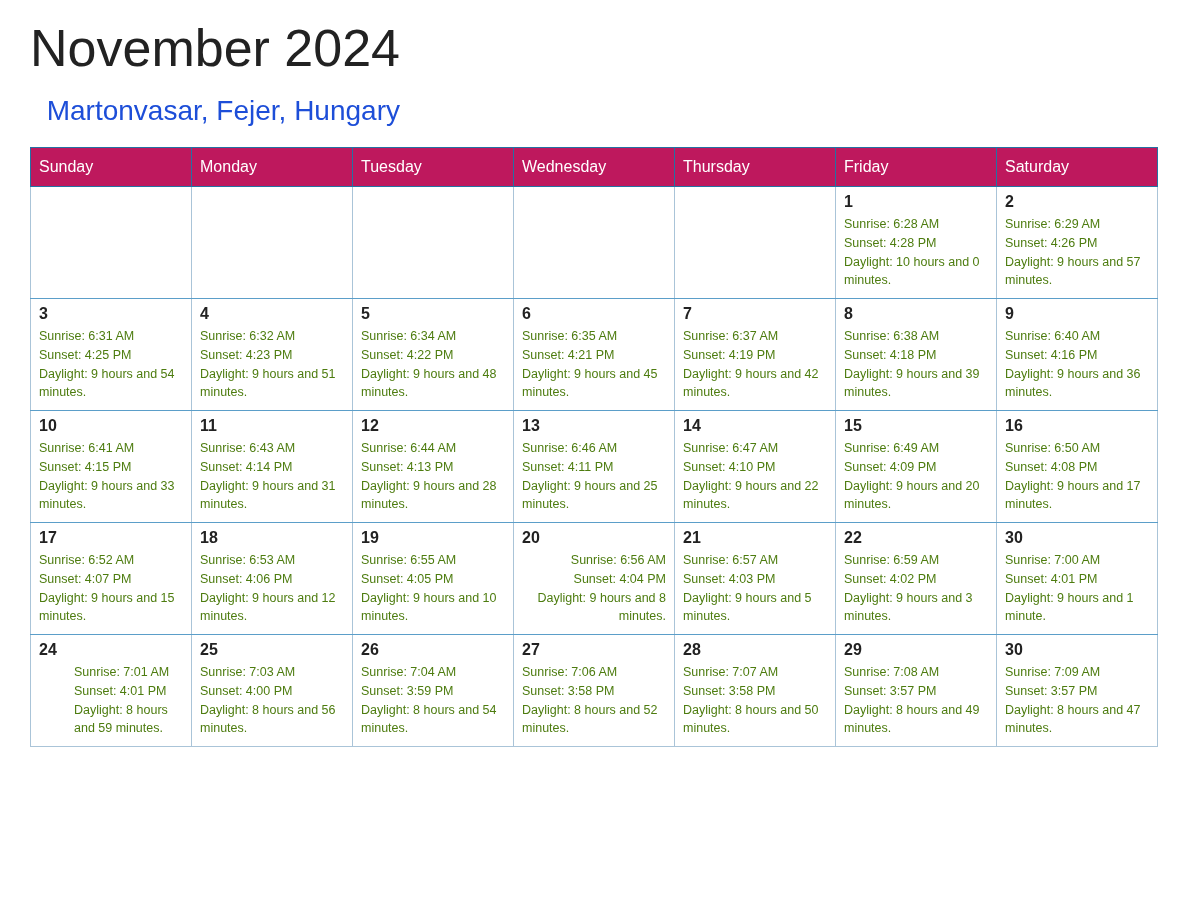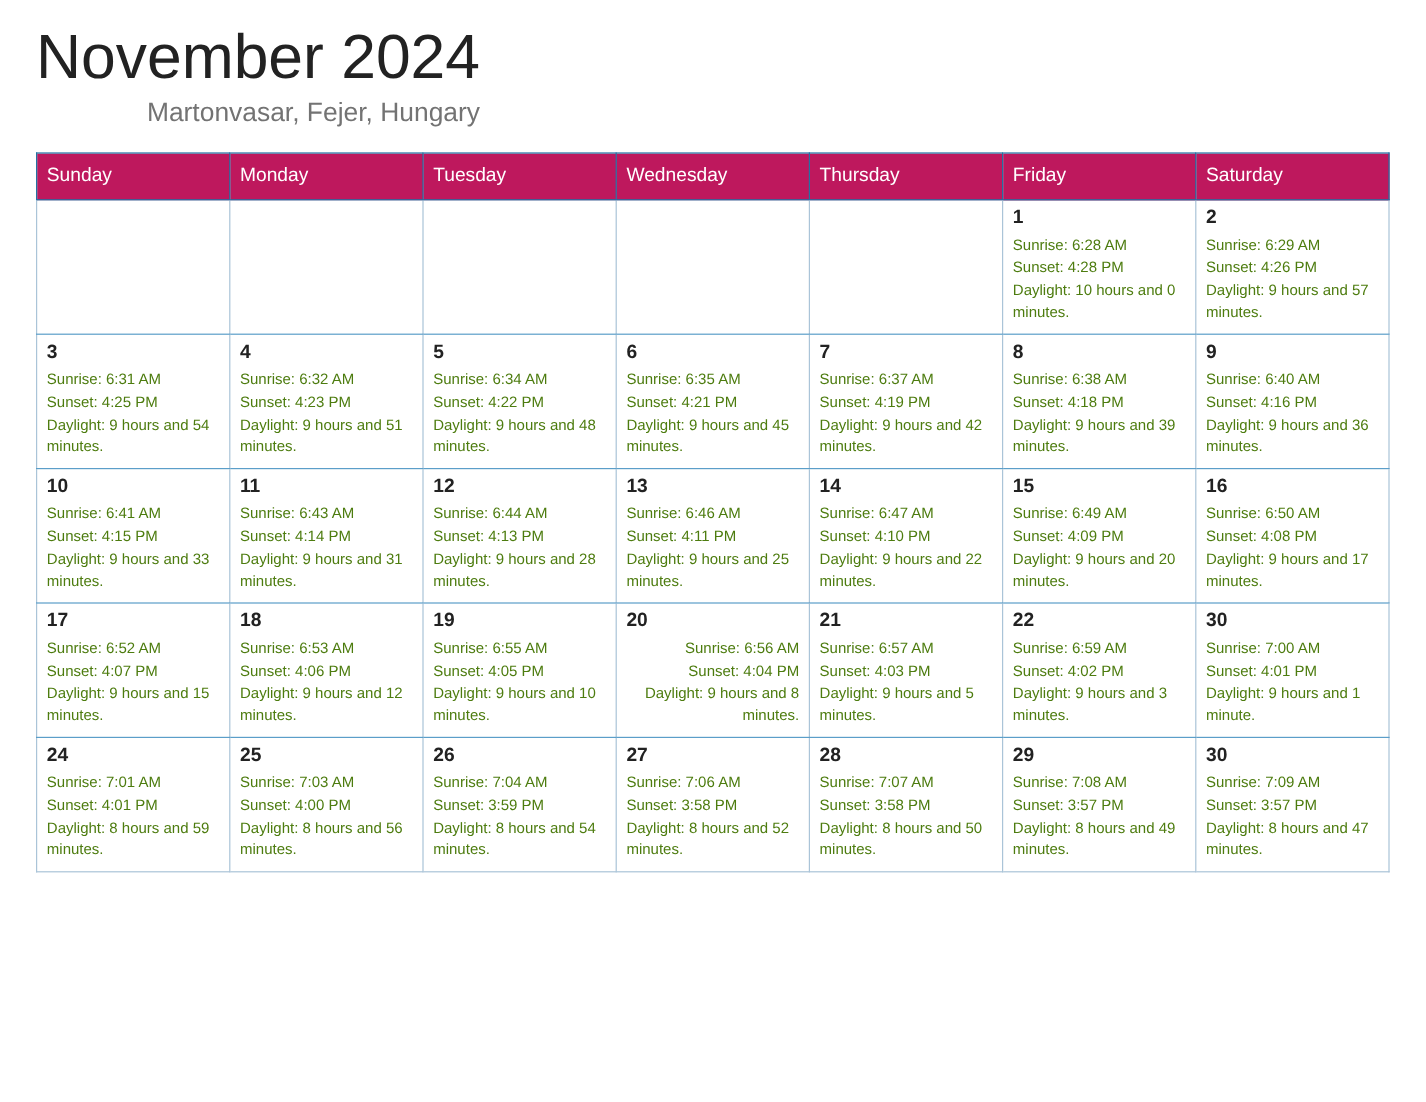--- a/index.html
+++ b/index.html
@@ -43,23 +43,23 @@
       margin-left: 2px;
     }
     .title-section { text-align: right; }
     .month-title {
       font-size: 52px;
       font-weight: normal;
       color: #222;
       line-height: 1.1;
     }
     .location {
-      font-size: 22px;
-      color: #737373;
-      margin-top: 4px;
+      font-size: 28px;
+      color: #1d4ed8;
+      margin-top: 18px;
     }
     .calendar {
       width: 100%;
       border-collapse: collapse;
       border: 1.5px solid #2471a3;
     }
     .calendar th {
       background-color: #be185d;
       color: #fff;
       font-size: 16px;
@@ -259,21 +259,21 @@
         <td>
           <div class="day-number">30</div>
           <div class="day-info" style="white-space: pre-line;">Sunrise: 7:00 AM
 Sunset: 4:01 PM
 Daylight: 9 hours and 1 minute.</div>
         </td>
       </tr>
       <tr>
         <td>
           <div class="day-number">24</div>
-          <div class="day-info" style="white-space: pre-line;">Sunrise: 7:01 AM
+          <div class="day-info" style="white-space: pre-line; margin-left: 35px;">Sunrise: 7:01 AM
 Sunset: 4:01 PM
 Daylight: 8 hours and 59 minutes.</div>
         </td>
         <td>
           <div class="day-number">25</div>
           <div class="day-info" style="white-space: pre-line;">Sunrise: 7:03 AM
 Sunset: 4:00 PM
 Daylight: 8 hours and 56 minutes.</div>
         </td>
         <td>

